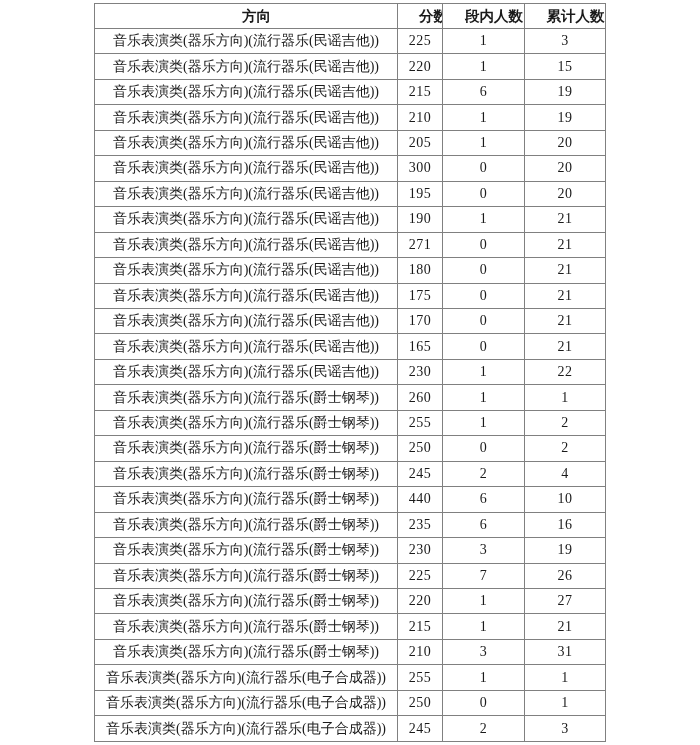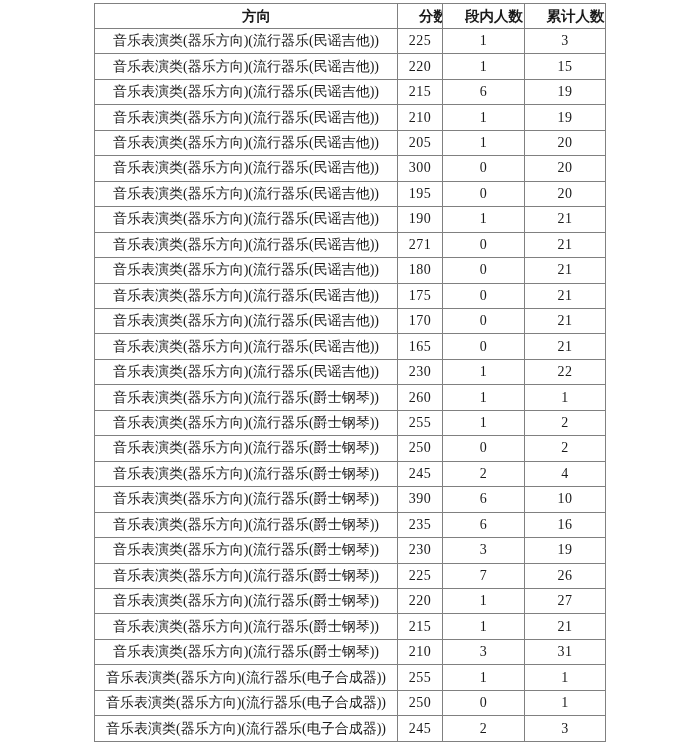--- a/index.html
+++ b/index.html
@@ -172,21 +172,21 @@
           <td class="num">2</td>
         </tr>
         <tr>
           <td>音乐表演类(器乐方向)(流行器乐(爵士钢琴))</td>
           <td class="num">245</td>
           <td class="num">2</td>
           <td class="num">4</td>
         </tr>
         <tr>
           <td>音乐表演类(器乐方向)(流行器乐(爵士钢琴))</td>
-          <td class="num">390</td>
+          <td class="num">440</td>
           <td class="num">6</td>
           <td class="num">10</td>
         </tr>
         <tr>
           <td>音乐表演类(器乐方向)(流行器乐(爵士钢琴))</td>
           <td class="num">235</td>
           <td class="num">6</td>
           <td class="num">16</td>
         </tr>
         <tr>

